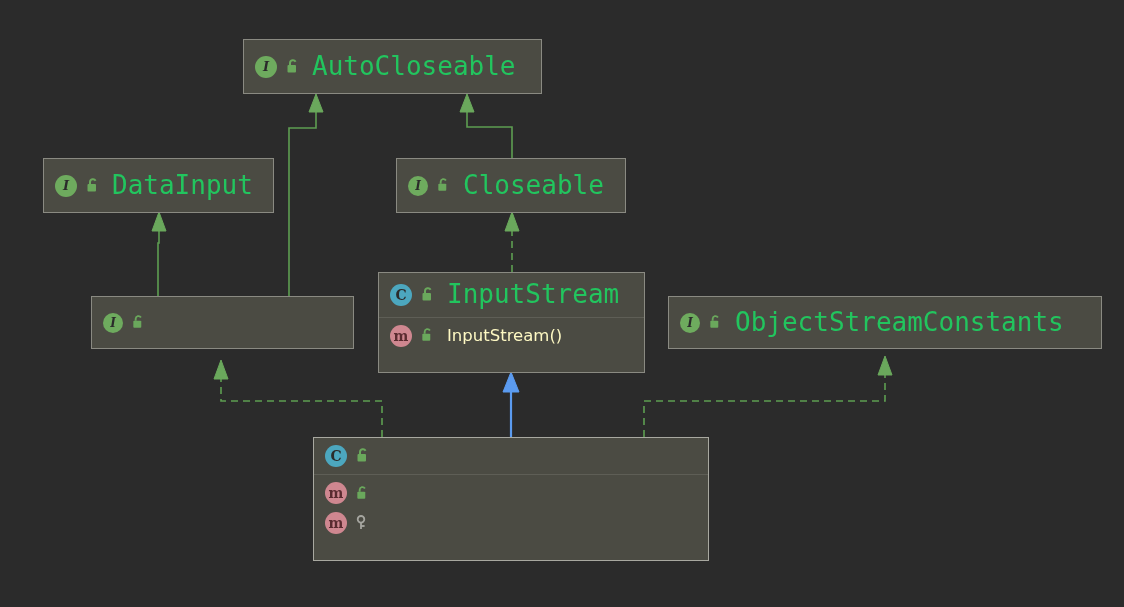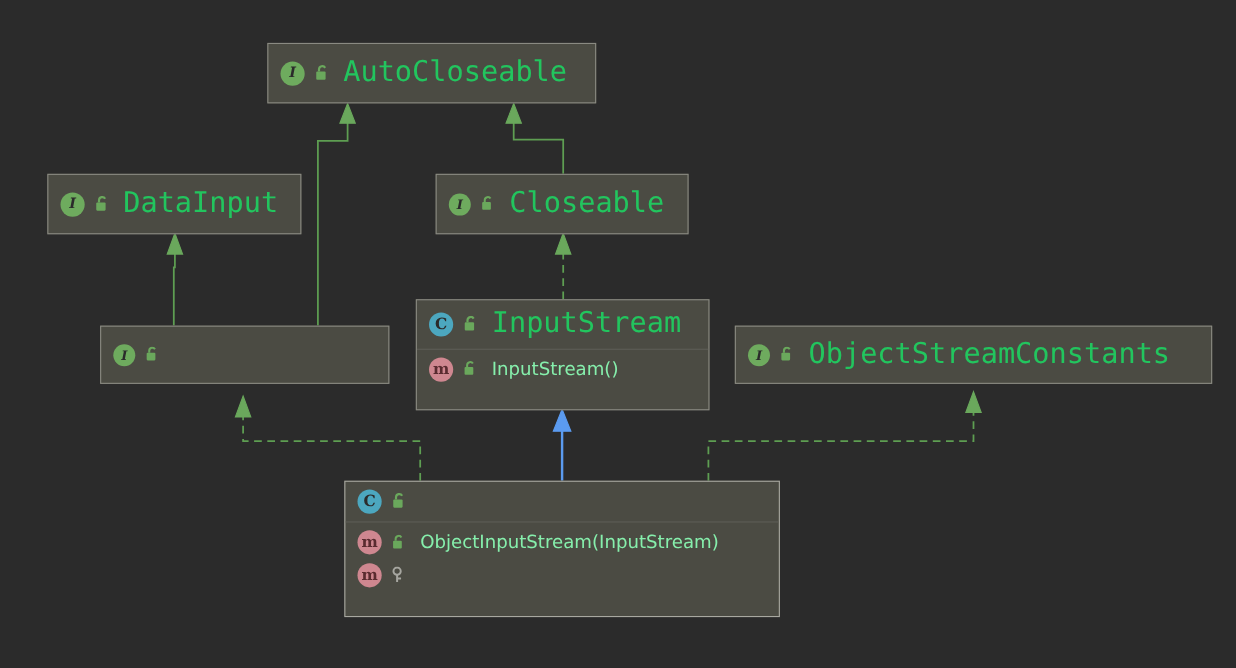--- a/index.html
+++ b/index.html
@@ -69,21 +69,21 @@
   .member-row {
     display: flex;
     align-items: center;
     padding: 2px 14px 2px 11px;
     height: 30px;
     box-sizing: border-box;
   }
   .member-label {
     font-family: "DejaVu Sans", sans-serif;
     font-size: 16.5px;
-    color: #86efac;
+    color: #fef9c3;
     white-space: nowrap;
     line-height: 1;
   }
   
   .kind-icon {
     flex: 0 0 auto;
     display: inline-block;
     position: relative;
     border-radius: 50%;
     text-align: center;
@@ -280,21 +280,20 @@
     </div>
     <div class="members">
       <div class="member-row">
         <span class="kind-icon method">m</span>
         <span class="vis-icon">
           <svg width="14" height="15" viewBox="0 0 15 16" aria-hidden="true">
             <path d="M5 6 V4 a3 3 0 0 1 5.6-1.3" fill="none" stroke="#6aa85c" stroke-width="2"></path>
             <rect x="2.5" y="6" width="8.5" height="7.5" rx="1" fill="#6aa85c"></rect>
           </svg>
         </span>
-        <span class="member-label">ObjectInputStream(InputStream)</span>
       </div>
       <div class="member-row">
         <span class="kind-icon method">m</span>
         <span class="vis-icon">
           <svg width="14" height="16" viewBox="0 0 14 16" aria-hidden="true">
             <circle cx="6" cy="4.3" r="3.3" fill="none" stroke="#a6a6a0" stroke-width="1.8"></circle>
             <path d="M6 7.6 V14" stroke="#a6a6a0" stroke-width="1.8" fill="none"></path>
             <path d="M6 11 H9.6" stroke="#a6a6a0" stroke-width="1.8" fill="none"></path>
           </svg>
         </span>

